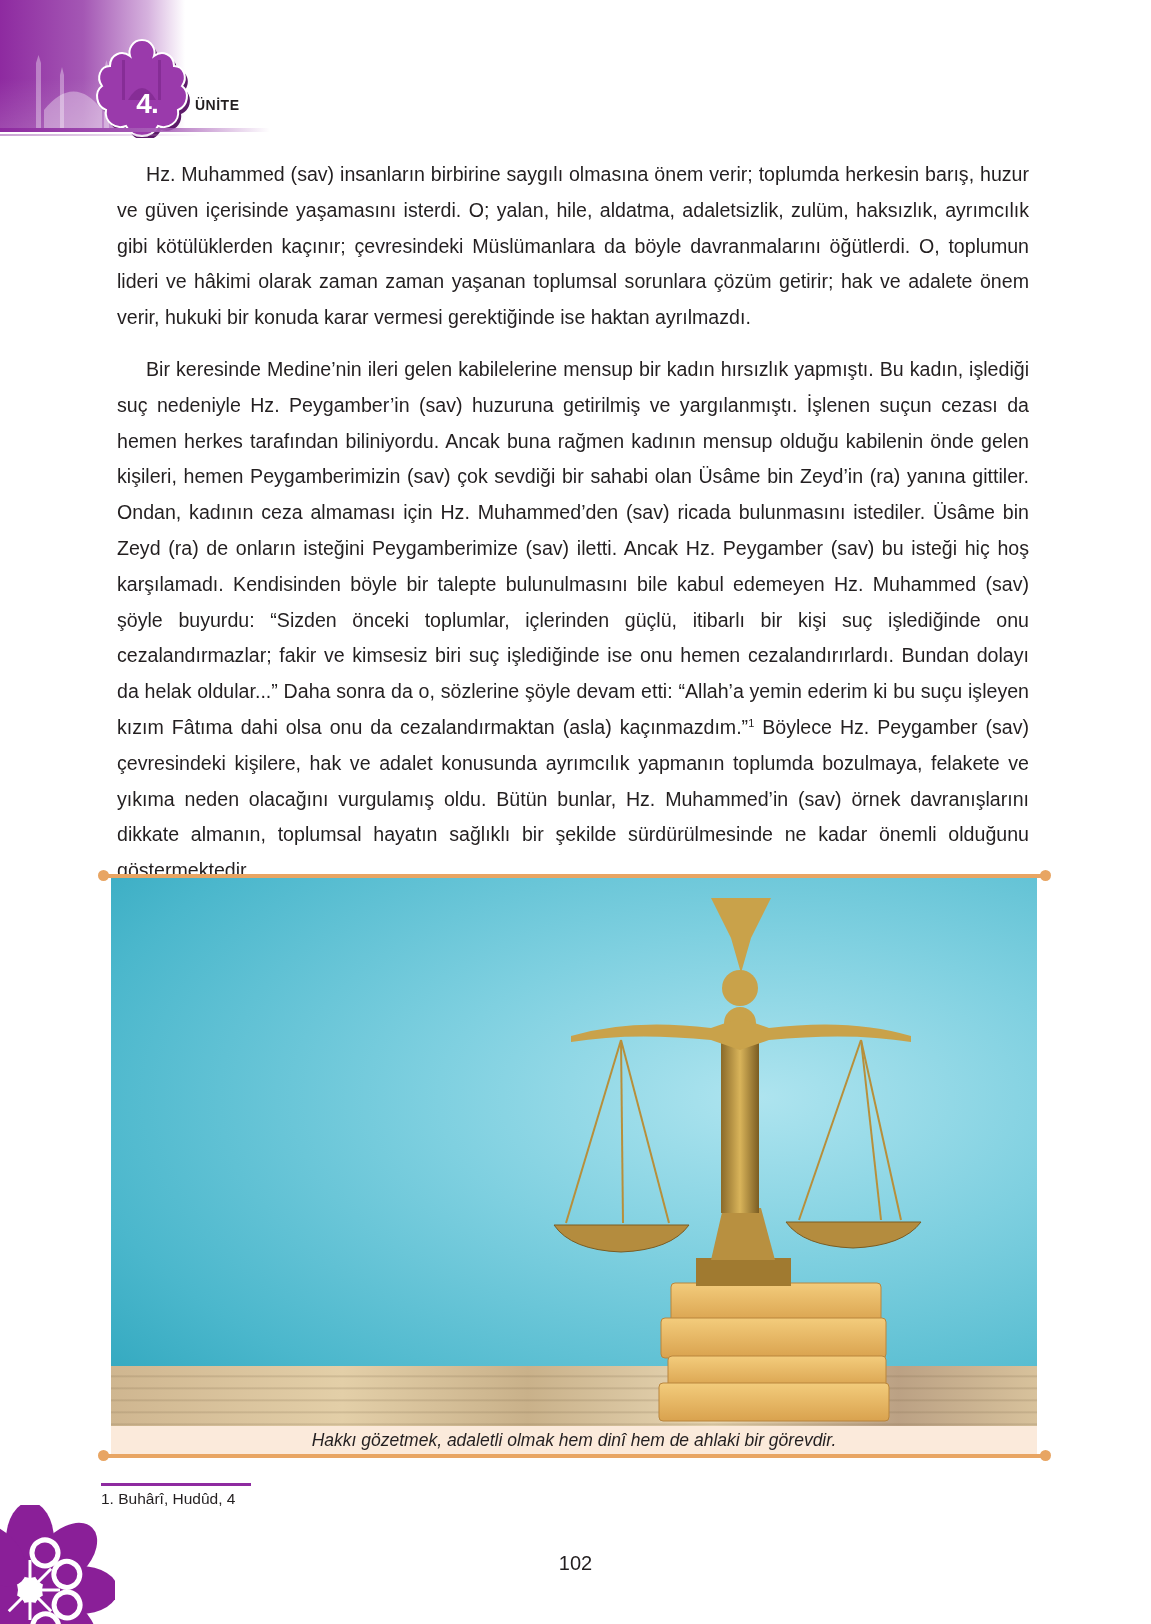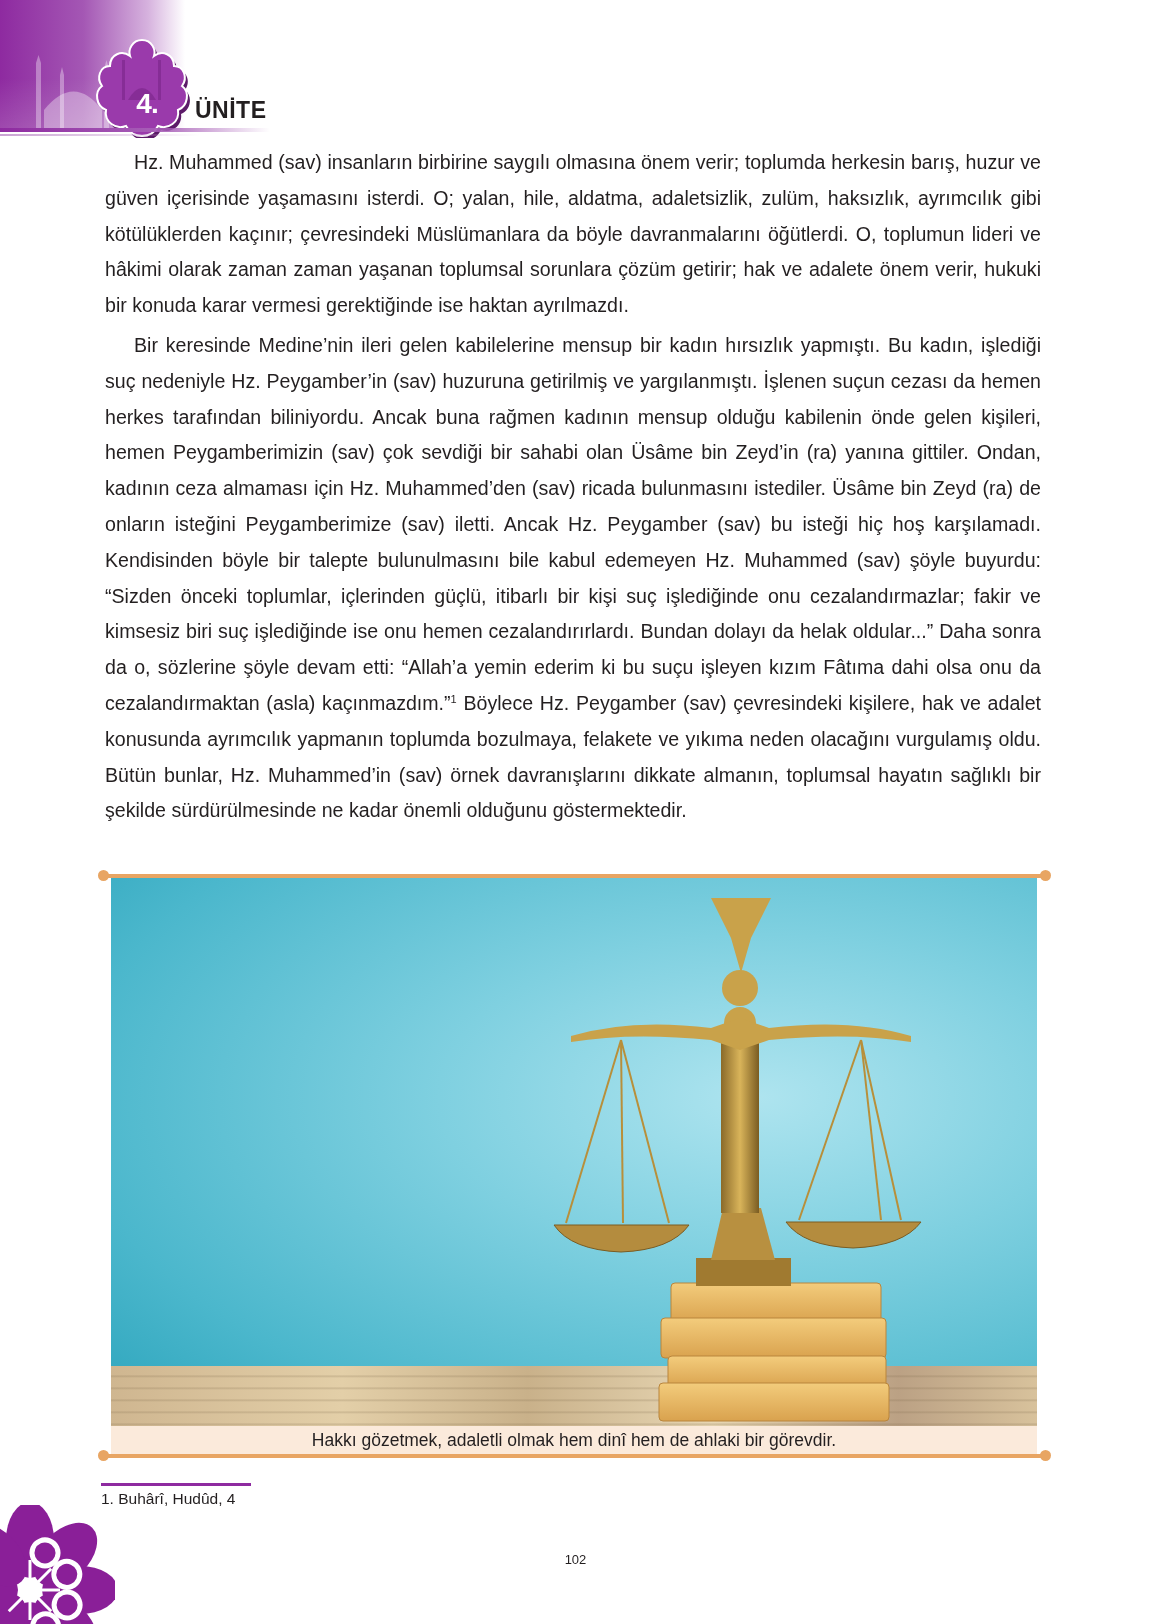--- a/index.html
+++ b/index.html
@@ -12,48 +12,48 @@
   .hdr-fade { position: absolute; left: 0; top: 0; width: 185px; height: 130px;
     background: linear-gradient(180deg, rgba(255,255,255,0) 60%, rgba(255,255,255,0.15) 100%); }
   .hdr-line { position: absolute; left: 0; top: 128px; width: 270px; height: 4px;
     background: linear-gradient(90deg, #8e2aa0 0%, #a65cb6 55%, rgba(200,170,210,0) 100%); }
   .hdr-line2 { position: absolute; left: 0; top: 134px; width: 200px; height: 2px;
     background: linear-gradient(90deg, #c9a2d2 0%, rgba(255,255,255,0) 100%); }
   .mosque { position: absolute; left: 30px; top: 55px; }
   .badge { position: absolute; left: 92px; top: 38px; width: 100px; height: 100px; }
   .unit-num { position: absolute; left: 122px; top: 88px; width: 50px; text-align: center;
     font-size: 28px; font-weight: bold; color: #ffffff; letter-spacing: -1px; }
-  .unit-label { position: absolute; left: 195px; top: 97px; font-size: 23px; font-weight: bold;
+  .unit-label { position: absolute; left: 195px; top: 97px; font-size: 14px; font-weight: bold;
     color: #231f20; letter-spacing: 0.5px; }
 
   
   .content { position: absolute; left: 101px; top: 141px; width: 944px;
     font-size: 19.6px; line-height: 35.8px; text-align: justify; }
-  .content p { margin: 4px; text-indent: 29px; }
+  .content p { margin: 16px; text-indent: 29px; }
   .content b { font-weight: normal; }
   .content sup { font-size: 11px; vertical-align: 7px; line-height: 0; }
 
   
   .fig-top { position: absolute; left: 103px; top: 874px; width: 942px; height: 4px; background: #e8a563; }
   .fig-bot { position: absolute; left: 103px; top: 1454px; width: 942px; height: 4px; background: #e8a563; }
   .dot { position: absolute; width: 11px; height: 11px; border-radius: 50%; background: #e8a563; }
   .photo { position: absolute; left: 111px; top: 878px; width: 926px; height: 548px; overflow: hidden;
     background: radial-gradient(ellipse at 70% 40%, #aee4ef 0%, #7fd0e0 35%, #4bb7cc 75%, #2aa3bb 100%); }
   .wood { position: absolute; left: 0; top: 488px; width: 926px; height: 60px;
     background:
       repeating-linear-gradient(180deg, rgba(255,255,255,0.0) 0px, rgba(255,255,255,0.0) 9px, rgba(120,100,70,0.25) 10px, rgba(255,255,255,0) 12px),
       linear-gradient(90deg, #cfb690 0%, #e3cfa8 25%, #c9b18a 45%, #e7d6b3 65%, #bba184 85%, #d8c29c 100%); }
   .caption { position: absolute; left: 111px; top: 1426px; width: 926px; height: 28px;
-    background: #fbeadb; text-align: center; font-size: 17.5px; line-height: 28px; color: #231f20; }
+    background: #fbeadb; text-align: center; font-size: 17.5px; font-style: italic; line-height: 28px; color: #231f20; }
 
   
   .fn-line { position: absolute; left: 101px; top: 1483px; width: 150px; height: 3px; background: #8e2aa0; }
   .footnote { position: absolute; left: 101px; top: 1490px; font-size: 15.5px; color: #231f20; }
 
-  .page-num { position: absolute; left: 0; width: 1151px; top: 1552px; text-align: center; font-size: 13px; color: #231f20; }
+  .page-num { position: absolute; left: 0; width: 1151px; top: 1552px; text-align: center; font-size: 20px; color: #231f20; }
   .flower { position: absolute; left: -55px; top: 1505px; }
 </style>
 </head>
 <body>
 
 <div class="hdr-band"></div>
 <div class="hdr-fade"></div>
 <svg class="mosque" width="90" height="75" viewBox="0 0 90 75">
   <g fill="#ffffff" fill-opacity="0.35">
     <rect x="6" y="8" width="5" height="67"></rect>

